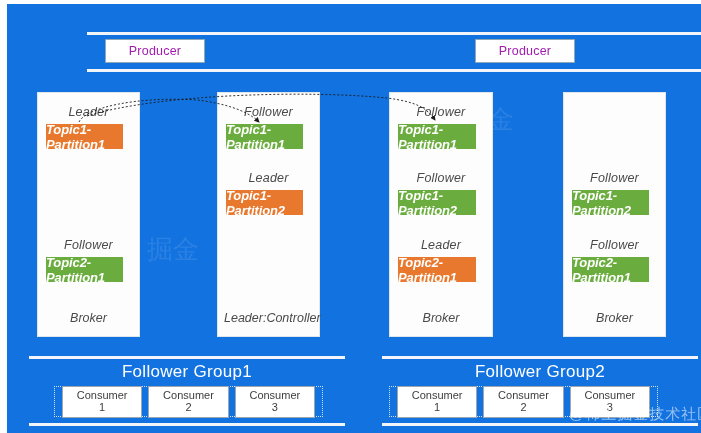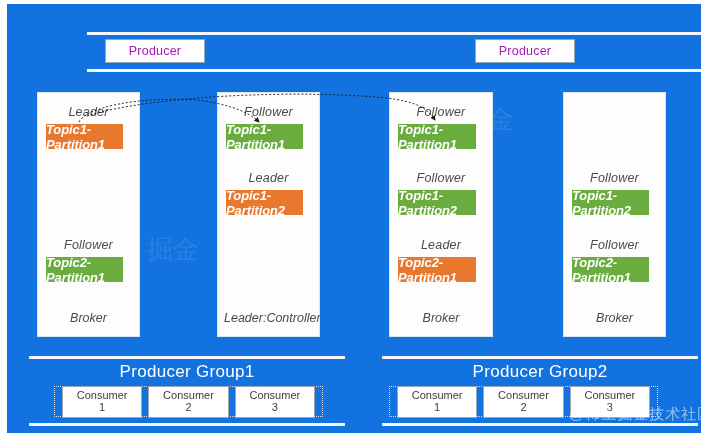--- a/index.html
+++ b/index.html
@@ -203,39 +203,39 @@
     <defs>
       <marker id="ah" markerWidth="7" markerHeight="7" refX="5" refY="3" orient="auto">
         <path d="M0,0 L6,3 L0,6 z" fill="#1a1a1a"></path>
       </marker>
     </defs>
     <path d="M72,118 C78,104 130,92 190,96 C215,99 240,106 252,118" fill="none" stroke="#1a1a1a" stroke-width="0.9" stroke-dasharray="2,2" marker-end="url(#ah)"></path>
     <path d="M80,112 C150,90 300,86 380,94 C410,98 420,104 428,116" fill="none" stroke="#1a1a1a" stroke-width="0.9" stroke-dasharray="2,2" marker-end="url(#ah)"></path>
   </svg>
 
   <div class="hrule" style="left:22px; top:352px; width:316px;"></div>
-  <div class="cg-title" style="left:22px; top:358px; width:316px;">Producer Group1</div>
+  <div class="cg-title" style="left:22px; top:358px; width:316px;">Follower Group1</div>
   <div class="cg-box" style="left:47px; top:382px; width:269px; height:31px;">
     <div class="consumer">
       <div>Consumer</div>
       <div>1</div>
     </div>
     <div class="consumer">
       <div>Consumer</div>
       <div>2</div>
     </div>
     <div class="consumer">
       <div>Consumer</div>
       <div>3</div>
     </div>
   </div>
   <div class="hrule" style="left:22px; top:419px; width:316px;"></div>
 
   <div class="hrule" style="left:375px; top:352px; width:316px;"></div>
-  <div class="cg-title" style="left:375px; top:358px; width:316px;">Producer Group2</div>
+  <div class="cg-title" style="left:375px; top:358px; width:316px;">Follower Group2</div>
   <div class="cg-box" style="left:382px; top:382px; width:269px; height:31px;">
     <div class="consumer">
       <div>Consumer</div>
       <div>1</div>
     </div>
     <div class="consumer">
       <div>Consumer</div>
       <div>2</div>
     </div>
     <div class="consumer">

